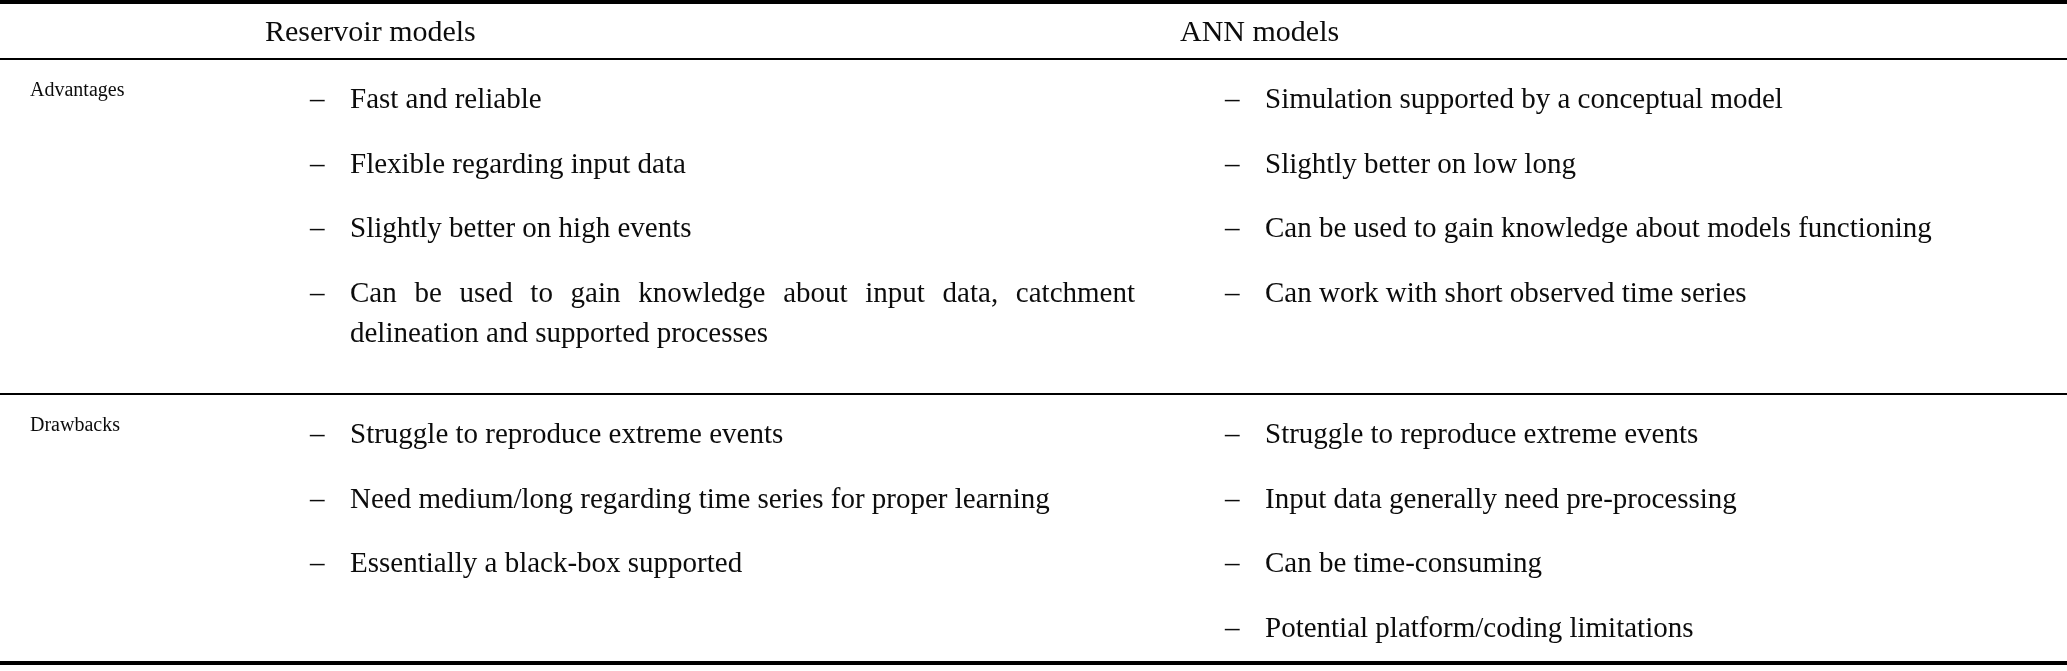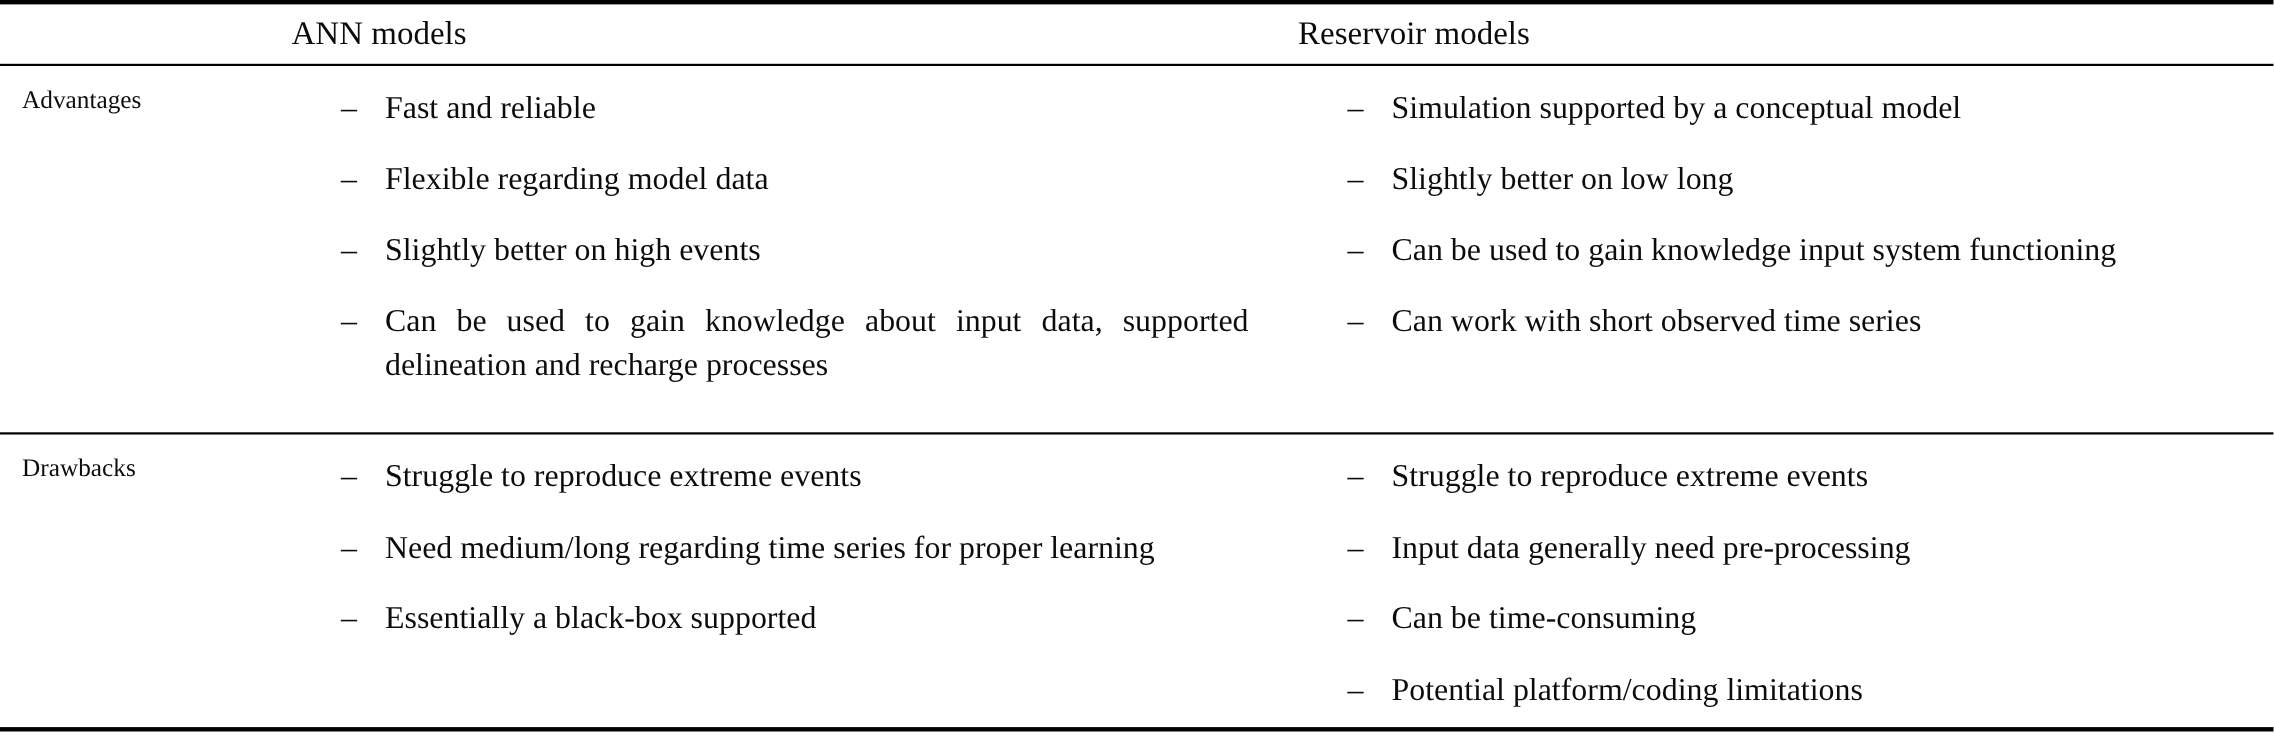--- a/index.html
+++ b/index.html
@@ -35,23 +35,23 @@
   }
   .header-row {
     height: 54px;
     align-items: center;
   }
   .col-header {
     padding-left: 25px;
     font-size: 30px;
   }
   .label-cell {
-    padding-left: 20px;
+    padding-left: 30px;
     padding-top: 18px;
-    font-size: 23px;
+    font-size: 20px;
   }
   .header-row .label-cell { padding-top: 0; }
 
   .body-row { align-items: start; }
   .body-row.advantages { min-height: 333px; }
   .body-row.drawbacks  { min-height: 266px; }
 
   .list-cell {
     padding-top: 18px;
     box-sizing: border-box;
@@ -78,61 +78,61 @@
 </style>
 </head>
 <body>
 
 <div class="paper-table">
 
   <div class="rule thick"></div>
 
   <div class="row header-row">
     <div class="label-cell"></div>
+    <div class="col-header">Reservoir models</div>
     <div class="col-header">ANN models</div>
-    <div class="col-header">Reservoir models</div>
   </div>
 
   <div class="rule thin"></div>
 
   <div class="row body-row advantages">
     <div class="label-cell">Advantages</div>
     <div class="list-cell">
       <div class="list">
           <div class="item">
             <span class="dash">–</span>
             <span class="item-text">Fast and reliable</span>
           </div>
           <div class="item">
             <span class="dash">–</span>
-            <span class="item-text">Flexible regarding model data</span>
+            <span class="item-text">Flexible regarding input data</span>
           </div>
           <div class="item">
             <span class="dash">–</span>
             <span class="item-text">Slightly better on high events</span>
           </div>
           <div class="item">
             <span class="dash">–</span>
-            <span class="item-text">Can be used to gain knowledge about input data, supported delineation and recharge processes</span>
+            <span class="item-text">Can be used to gain knowledge about input data, catchment delineation and supported processes</span>
           </div>
         </div>
     </div>
     <div class="list-cell">
       <div class="list">
           <div class="item">
             <span class="dash">–</span>
             <span class="item-text">Simulation supported by a conceptual model</span>
           </div>
           <div class="item">
             <span class="dash">–</span>
             <span class="item-text">Slightly better on low long</span>
           </div>
           <div class="item">
             <span class="dash">–</span>
-            <span class="item-text">Can be used to gain knowledge input system functioning</span>
+            <span class="item-text">Can be used to gain knowledge about models functioning</span>
           </div>
           <div class="item">
             <span class="dash">–</span>
             <span class="item-text">Can work with short observed time series</span>
           </div>
         </div>
     </div>
   </div>
 
   <div class="rule thin"></div>

